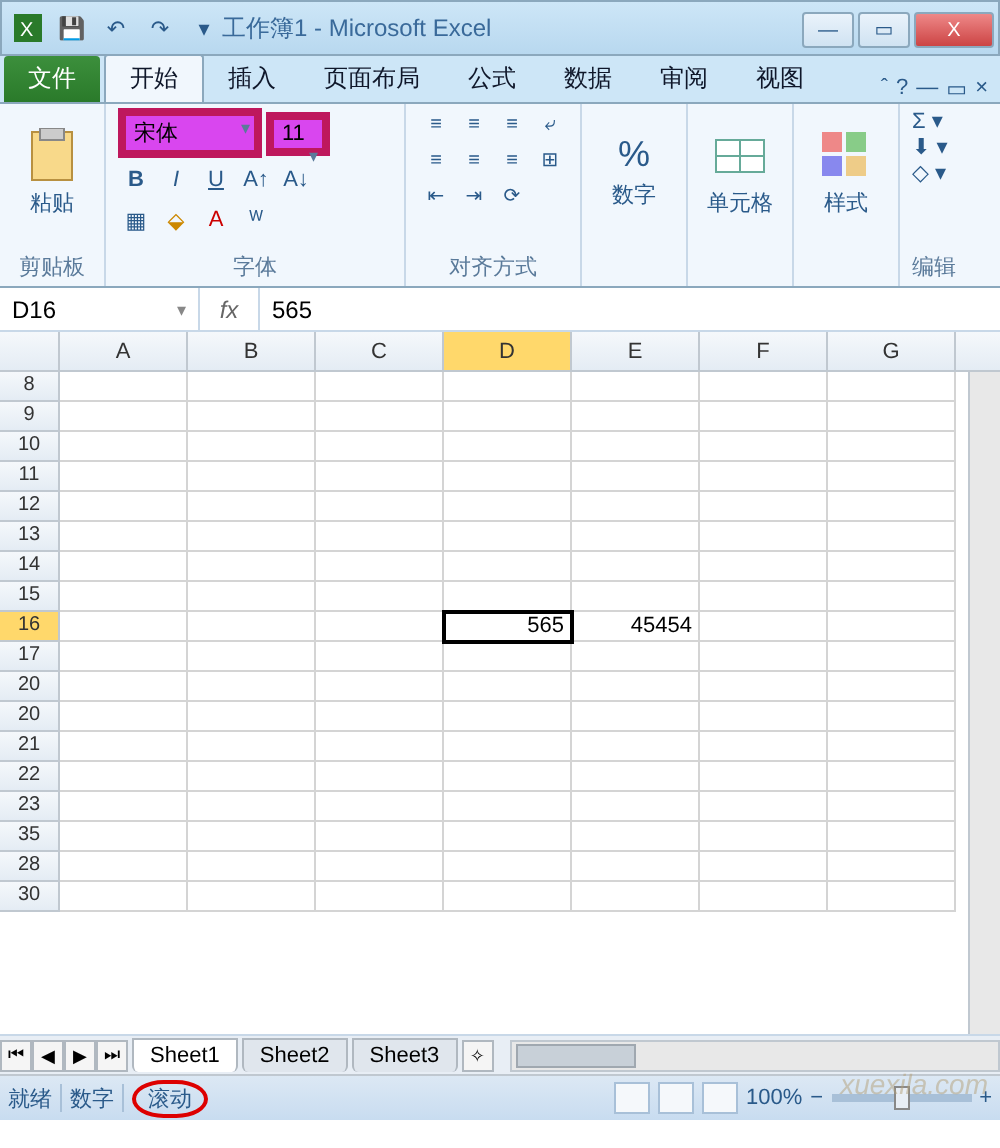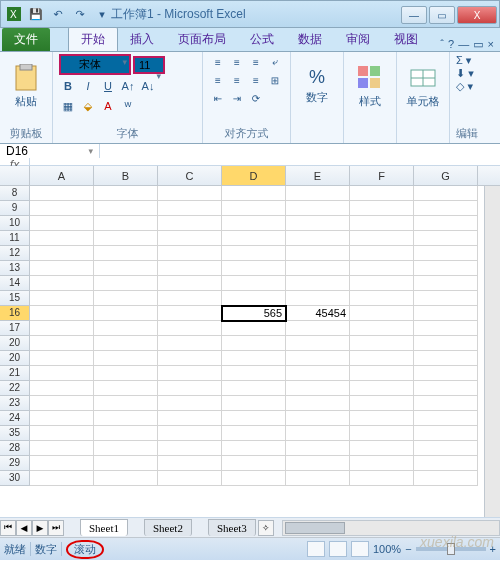--- a/index.html
+++ b/index.html
@@ -9,44 +9,44 @@
 .titlebar { height: 28px; background: linear-gradient(#cde6f7, #b8d8ef); display: flex; align-items: center; border: 1px solid #8ba8bd; }
 .titlebar .tb-left { display: flex; align-items: center; gap: 4px; padding-left: 4px; }
 .titlebar .qat-icon { width: 18px; height: 18px; display: flex; align-items: center; justify-content: center; font-size: 11px; color: #2a5a8a; }
 .titlebar .title { flex: 1; text-align: left; font-size: 12px; color: #3a6a9a; }
 .titlebar .win-controls { display: flex; }
 .titlebar .win-btn { width: 26px; height: 18px; margin: 2px 2px 0 0; border: 1px solid #8ba8bd; background: linear-gradient(#eaf3fb,#d0e3f2); display:flex; align-items:center; justify-content:center; font-size:10px; color:#2a5a8a; border-radius:2px; }
 .titlebar .win-btn.close { background: linear-gradient(#e88,#c44); color:#fff; width:40px; }
 
 
 .tabs-row { height: 24px; background: #cde6f7; display:flex; align-items:flex-end; border-bottom:1px solid #8ba8bd; padding-left:2px; }
-.tab { padding: 3px 12px; font-size:12px; color:#4c1d95; cursor:pointer; }
-.tab.file { background: linear-gradient(#3c8f3c,#2a7a2a); color:#fff; border-radius:2px 2px 0 0; margin-right:18px; }
+.tab { padding: 3px 12px; font-size:12px; color:#0f172a; cursor:pointer; }
+.tab.file { background: linear-gradient(#3c8f3c,#2a7a2a); color:#fff; border-radius:2px 2px 0 0; margin-right:2px; }
 .tab.active { background:#f1f7fd; border:1px solid #8ba8bd; border-bottom:none; border-radius:2px 2px 0 0; }
 .tabs-right { margin-left:auto; display:flex; gap:4px; padding-right:6px; font-size:11px; color:#2a5a8a; }
 
 
 .ribbon { height: 92px; background:#f1f7fd; border-bottom:1px solid #8ba8bd; display:flex; }
 .group { border-right:1px solid #c8d8e8; padding:2px 6px; display:flex; flex-direction:column; }
 .group-body { flex:1; display:flex; gap:4px; align-items:flex-start; }
 .group-label { text-align:center; font-size:11px; color:#5a7a9a; padding-top:2px; }
 .big-btn { width:40px; height:64px; display:flex; flex-direction:column; align-items:center; justify-content:center; gap:2px; font-size:11px; color:#2a5a8a; }
 .big-icon { width:28px; height:28px; }
 .font-stack { display:flex; flex-direction:column; gap:2px; }
 .font-row { display:flex; gap:2px; align-items:center; }
-.combo { border:2px solid #be185d; background:#0369a1; font-size:11px; padding:1px 14px 1px 4px; position:relative;text-align:center; }
+.combo { border:4px solid #be185d; background:#d946ef; font-size:11px; padding:1px 14px 1px 4px; position:relative; }
 .combo::after { content:"▾"; position:absolute; right:2px; font-size:9px; color:#5a7a9a; }
 .mini-btn { width:18px; height:18px; border:1px solid transparent; display:flex; align-items:center; justify-content:center; font-size:11px; color:#2a5a8a; }
 .align-grid { display:flex; flex-direction:column; gap:2px; }
 .align-row { display:flex; gap:1px; }
 .align-cell { width:18px; height:16px; display:flex; align-items:center; justify-content:center; font-size:10px; color:#2a5a8a; }
 .edit-stack { display:flex; flex-direction:column; gap:0; font-size:11px; color:#2a5a8a; }
 
 
-.fbar { height:22px; display:flex; border-bottom:1px solid #c8d8e8;flex-direction:column; }
+.fbar { height:22px; display:flex; border-bottom:1px solid #c8d8e8; }
 .name-box { width:100px; border-right:1px solid #c8d8e8; display:flex; align-items:center; padding:0 6px; font-size:12px; background:#fff; }
 .name-box::after { content:"▾"; margin-left:auto; font-size:9px; color:#888; }
 .fx-label { width:30px; display:flex; align-items:center; justify-content:center; font-style:italic; font-size:12px; color:#666; border-right:1px solid #c8d8e8; }
 .formula-input { flex:1; border:none; padding:0 6px; font-size:12px; outline:none; }
 
 
 .grid-wrap { position:relative; height:352px; overflow:hidden; border-bottom:1px solid #c8d8e8; }
 .col-headers { display:flex; height:20px; background:linear-gradient(#f5f8fb,#e4ecf4); border-bottom:1px solid #c0c8d0; }
 .corner { width:30px; border-right:1px solid #c0c8d0; }
 .col-h { width:64px; border-right:1px solid #c0c8d0; text-align:center; font-size:11px; color:#333; line-height:20px; }
@@ -56,21 +56,21 @@
 .row-h { width:30px; background:linear-gradient(#f5f8fb,#e4ecf4); border-right:1px solid #c0c8d0; border-bottom:1px solid #c0c8d0; text-align:center; font-size:10px; color:#333; line-height:14px; }
 .row-h.sel { background:#ffd86b; }
 .cell { width:64px; border-right:1px solid #d4d4d4; border-bottom:1px solid #d4d4d4; font-size:11px; text-align:right; padding:0 3px; line-height:14px; position:relative; }
 .cell.sel { outline:2px solid #000; outline-offset:-1px; z-index:2; }
 .vscroll { position:absolute; right:0; top:20px; bottom:0; width:16px; background:#e8e8e8; border-left:1px solid #c0c8d0; }
 
 
 .sheet-bar { height:20px; display:flex; align-items:center; background:#e8eef5; font-size:11px; border-bottom:1px solid #c0c8d0; }
 .nav-btns { display:flex; }
 .nav-b { width:16px; height:16px; border:1px solid #b0b8c0; background:#f5f5f5; display:flex; align-items:center; justify-content:center; font-size:9px; }
-.sheet-tab { padding:2px 8px; background:#fff; border:1px solid #b0b8c0; border-bottom:none; margin-left:16px; border-radius:0 0 3px 3px;font-family:Liberation Serif, serif; }
+.sheet-tab { padding:2px 8px; background:#fff; border:1px solid #b0b8c0; border-bottom:none; margin-left:2px; border-radius:0 0 3px 3px; }
 .sheet-tab.inactive { background:#e0e6ed; }
 .hscroll { flex:1; height:16px; background:#e8e8e8; margin-left:8px; border:1px solid #c0c8d0; display:flex; align-items:center; }
 .hscroll .thumb { width:60px; height:12px; background:#c8d0d8; margin-left:2px; border:1px solid #a0a8b0; }
 
 
 .status { height:22px; background:linear-gradient(#dce8f4,#c8dcf0); display:flex; align-items:center; font-size:11px; color:#2a5a8a; padding:0 4px; gap:4px; }
 .status .sep { width:1px; height:14px; background:#a8c0d8; }
 .status .circled { border:2px solid #d00; border-radius:50%/60%; padding:0 6px; }
 .status .right { margin-left:auto; display:flex; align-items:center; gap:4px;justify-content:center; }
 .view-btn { width:18px; height:16px; border:1px solid #a8c0d8; background:#f5f8fb; }
@@ -188,37 +188,37 @@
   <div class="group">
     <div class="big-btn">
       <span style="font-size:18px">%</span>
       <span>数字</span>
     </div>
   </div>
 
   <div class="group">
     <div class="big-btn">
       <svg class="big-icon">
+          <rect x="2" y="6" width="24" height="16" fill="#fff" stroke="#6a9"></rect>
+          <line x1="2" y1="14" x2="26" y2="14" stroke="#6a9"></line>
+          <line x1="14" y1="6" x2="14" y2="22" stroke="#6a9"></line>
+        </svg>
+      <span>单元格</span>
+    </div>
+  </div>
+
+  <div class="group">
+    <div class="big-btn">
+      <svg class="big-icon">
           <rect x="2" y="2" width="10" height="10" fill="#e88"></rect>
           <rect x="14" y="2" width="10" height="10" fill="#8c8"></rect>
           <rect x="2" y="14" width="10" height="10" fill="#88e"></rect>
           <rect x="14" y="14" width="10" height="10" fill="#ec8"></rect>
         </svg>
       <span>样式</span>
-    </div>
-  </div>
-
-  <div class="group">
-    <div class="big-btn">
-      <svg class="big-icon">
-          <rect x="2" y="6" width="24" height="16" fill="#fff" stroke="#6a9"></rect>
-          <line x1="2" y1="14" x2="26" y2="14" stroke="#6a9"></line>
-          <line x1="14" y1="6" x2="14" y2="22" stroke="#6a9"></line>
-        </svg>
-      <span>单元格</span>
     </div>
   </div>
 
   <div class="group" style="border-right:none">
     <div class="group-body">
       <div class="edit-stack">
         <span><span>Σ</span> ▾</span>
         <span>⬇ ▾</span>
         <span>◇ ▾</span>
       </div>
@@ -389,51 +389,31 @@
         <div class="row-h">23</div>
         <div class="cell"></div>
         <div class="cell"></div>
         <div class="cell"></div>
         <div class="cell"></div>
         <div class="cell"></div>
         <div class="cell"></div>
         <div class="cell"></div>
       </div>
       <div class="row">
-        <div class="row-h">24</div>
-        <div class="cell"></div>
-        <div class="cell"></div>
-        <div class="cell"></div>
-        <div class="cell"></div>
-        <div class="cell"></div>
-        <div class="cell"></div>
-        <div class="cell"></div>
-      </div>
-      <div class="row">
         <div class="row-h">35</div>
         <div class="cell"></div>
         <div class="cell"></div>
         <div class="cell"></div>
         <div class="cell"></div>
         <div class="cell"></div>
         <div class="cell"></div>
         <div class="cell"></div>
       </div>
       <div class="row">
         <div class="row-h">28</div>
-        <div class="cell"></div>
-        <div class="cell"></div>
-        <div class="cell"></div>
-        <div class="cell"></div>
-        <div class="cell"></div>
-        <div class="cell"></div>
-        <div class="cell"></div>
-      </div>
-      <div class="row">
-        <div class="row-h">29</div>
         <div class="cell"></div>
         <div class="cell"></div>
         <div class="cell"></div>
         <div class="cell"></div>
         <div class="cell"></div>
         <div class="cell"></div>
         <div class="cell"></div>
       </div>
       <div class="row">
         <div class="row-h">30</div>

